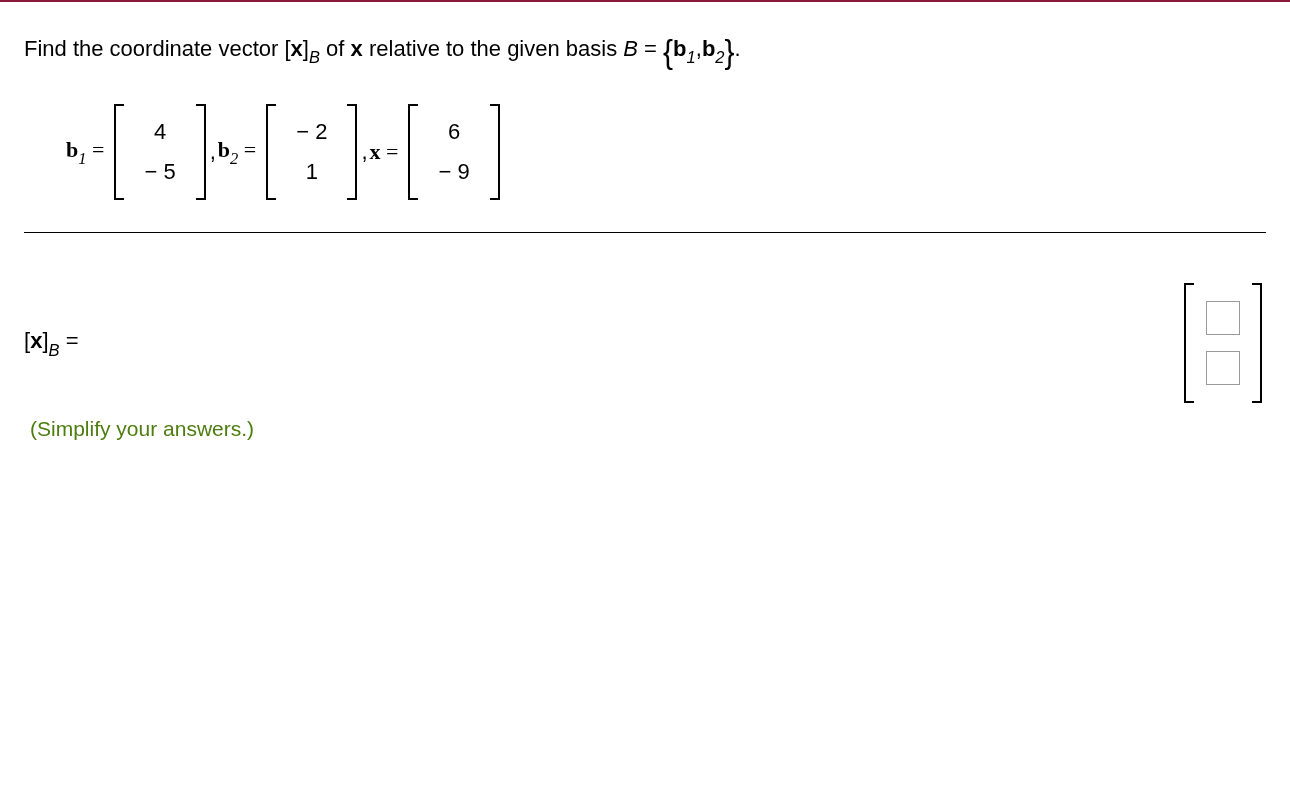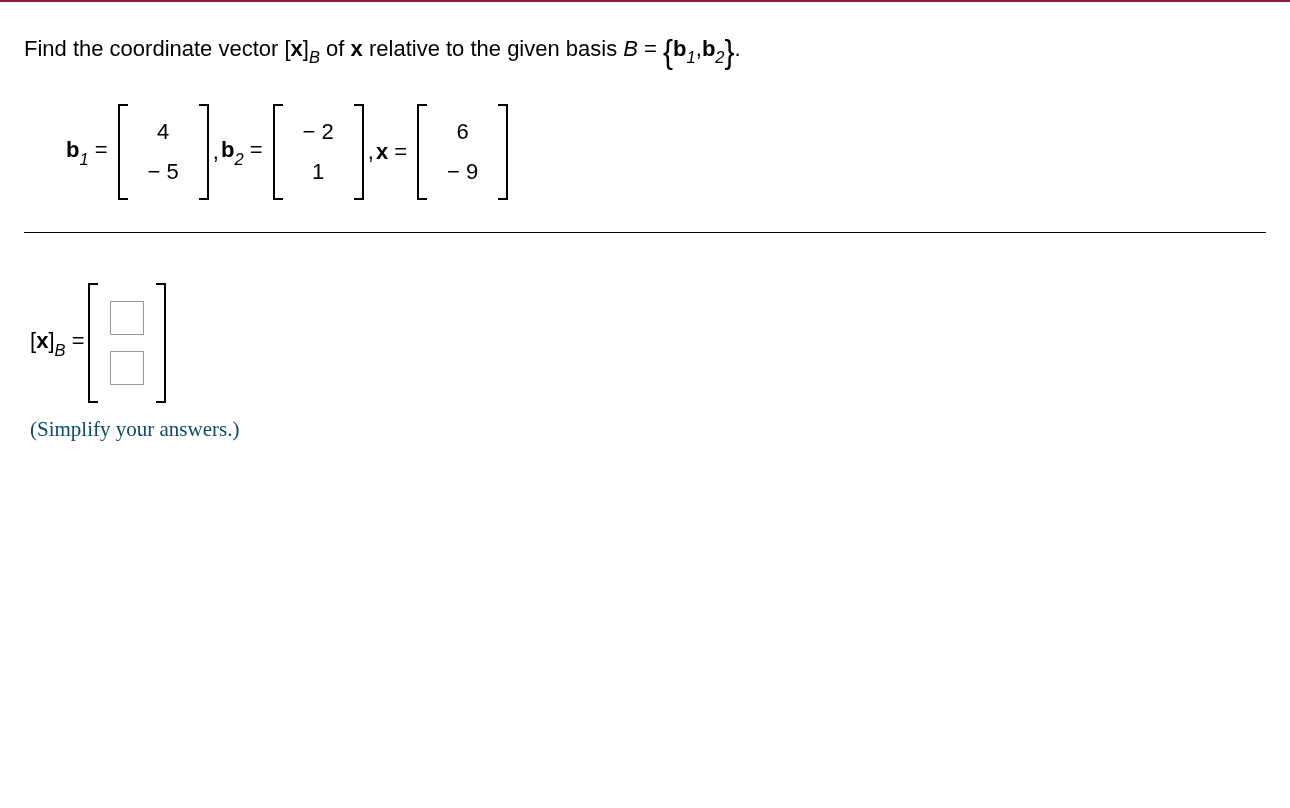--- a/index.html
+++ b/index.html
@@ -34,20 +34,21 @@
   .ital { font-style: italic; }
   .equation-row {
     display: flex;
     align-items: center;
     margin-left: 42px;
     margin-bottom: 32px;
     font-size: 22px;
   }
   .equation-row .lbl {
     margin: 0 6px 0 0;
+    font-family: Liberation Serif, serif;
   }
   .equation-row .sep {
     margin: 0 2px 0 0;
   }
   .bracket {
     display: inline-flex;
     align-items: stretch;
     margin: 0 0px;
   }
   .bracket-left, .bracket-right {
@@ -91,42 +92,41 @@
     padding: 6px 0;
   }
   hr.divider {
     border: none;
     border-top: 1px solid #000;
     margin: 10px 0 50px 0;
   }
   .answer-row {
     display: flex;
     align-items: center;
-    margin-left: 6px;
     font-size: 22px;
     margin-bottom: 14px;
+    justify-content: space-between;
   }
   .answer-row .bracket .col {
     padding: 10px 12px;
     min-height: 100px;
   }
   .input-box {
     width: 34px;
     height: 34px;
     border: 1px solid #9a9a9a;
     background: #fff;
     text-align: center;
     font-size: 18px;
     box-sizing: border-box;
   }
   .hint {
-    color: #0c4a6e;
+    color: #4d7c0f;
     font-size: 21px;
     margin-left: 6px;
-    font-family: Liberation Serif, serif;
   }
   .brace {
     font-size: 30px;
     vertical-align: -6px;
     display:inline-block;
     transform: scaleY(1.1);
   }
 </style>
 </head>
 <body>

